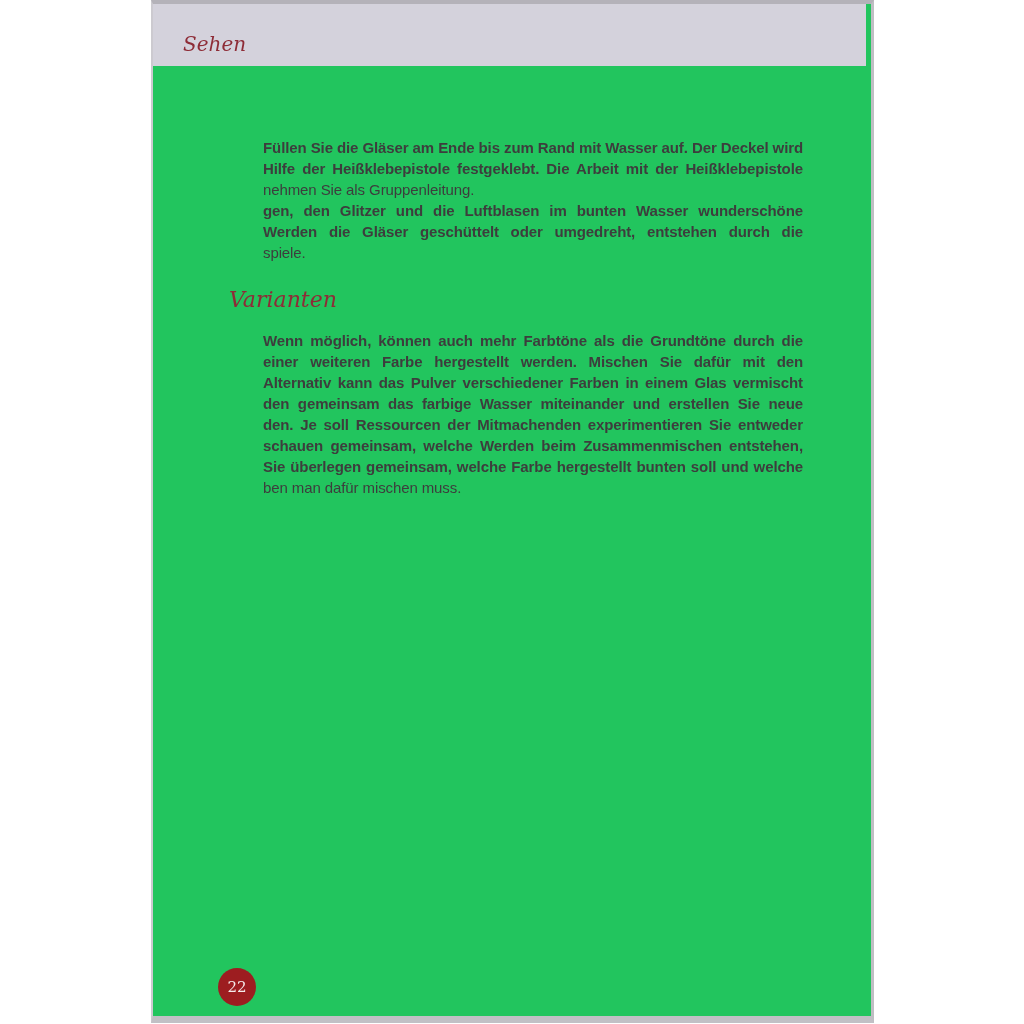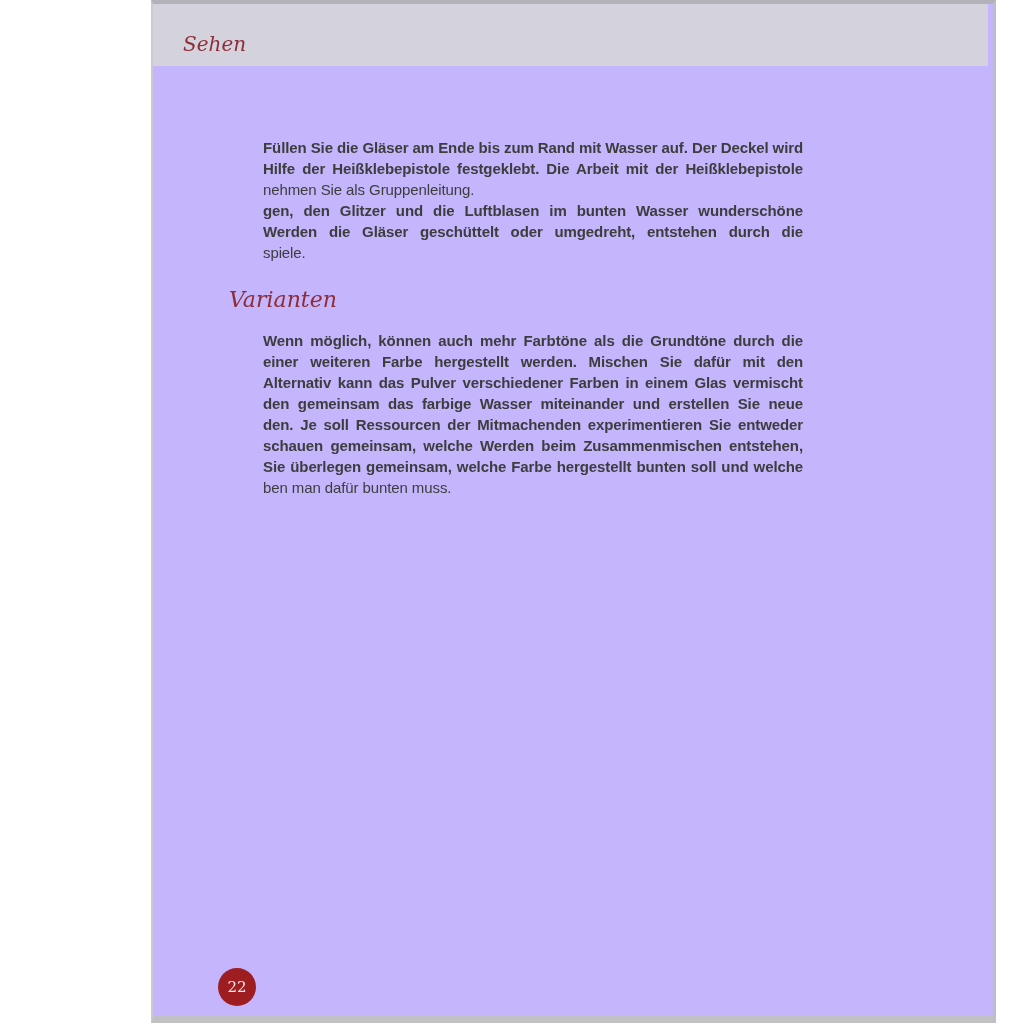--- a/index.html
+++ b/index.html
@@ -14,24 +14,24 @@
     position: relative;
     width: 1024px;
     height: 1024px;
     background: #ffffff;
   }
   
   .page {
     position: absolute;
     left: 151px;
     top: 0;
-    width: 845px;
+    width: 723px;
     height: 1023px;
     box-sizing: border-box;
-    background: #c4b5fd;
+    background: #22c55e;
     border-top: 4px solid #b4b2b9;
     border-left: 2px solid #cccad0;
     border-right: 3px solid #bfbec3;
     border-bottom: 7px solid #c1c0c5;
   }
   .chapter-bar {
     position: relative;
     height: 62px;
     margin-right: 5px;
     background: #d4d2dc;
@@ -119,21 +119,21 @@
     <h2 class="section-heading">Varianten</h2>
 
     <div class="text-block varianten-block">
       <div class="line just">Wenn möglich, können auch mehr Farbtöne als die Grundtöne durch die Zugabe</div>
       <div class="line just">einer weiteren Farbe hergestellt werden. Mischen Sie dafür mit den Teilnehmen-</div>
       <div class="line just">Alternativ kann das Pulver verschiedener Farben in einem Glas vermischt wer-</div>
       <div class="line just">den gemeinsam das farbige Wasser miteinander und erstellen Sie neue Farben.</div>
       <div class="line just">den. Je soll Ressourcen der Mitmachenden experimentieren Sie entweder und</div>
       <div class="line just">schauen gemeinsam, welche Werden beim Zusammenmischen entstehen, oder</div>
       <div class="line just">Sie überlegen gemeinsam, welche Farbe hergestellt bunten soll und welche Far-</div>
-      <div class="line">ben man dafür bunten muss.</div>
+      <div class="line">ben man dafür mischen muss.</div>
     </div>
 
     <div class="page-number-circle">
       <span>22</span>
     </div>
 
   </div>
 </div>
 
 </body></html>

